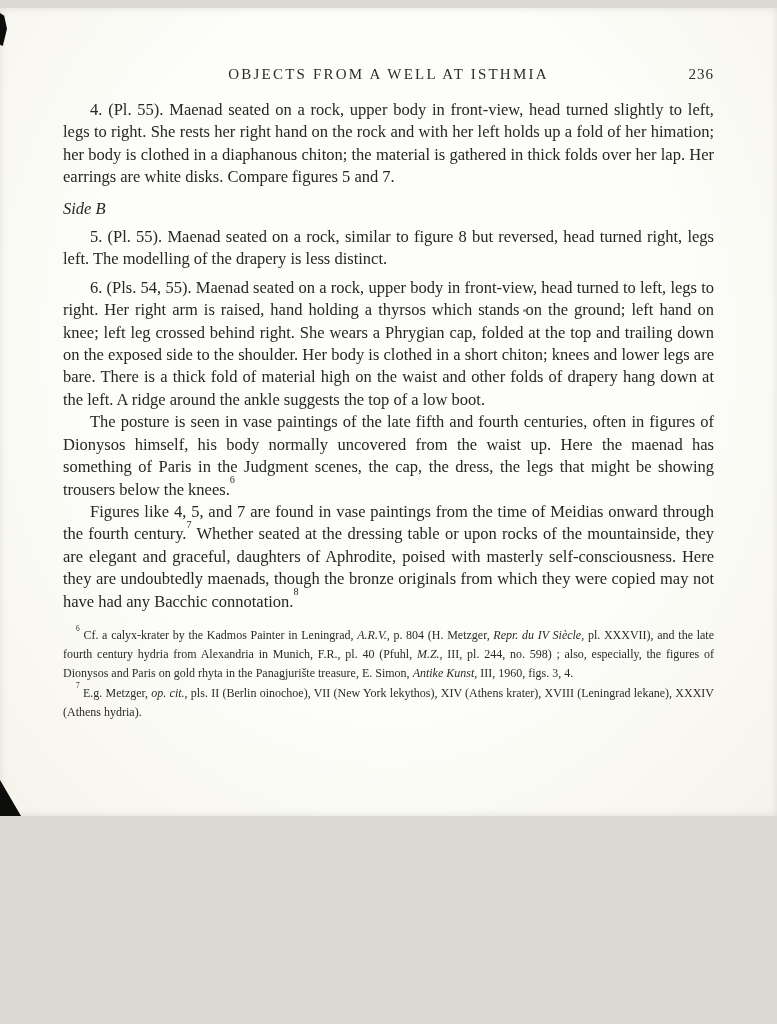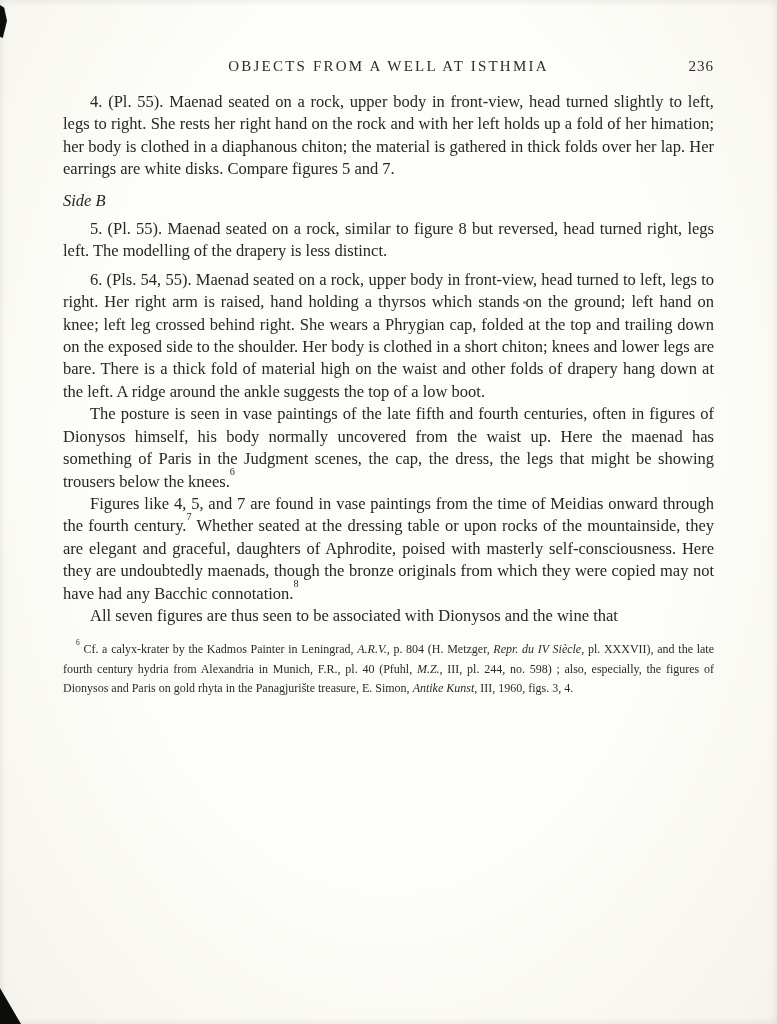--- a/index.html
+++ b/index.html
@@ -4,22 +4,22 @@
 <title>Scanned journal page</title>
 <style>
   html, body {
     margin: 0;
     padding: 0;
     background: #dcdad5;
   }
   .page {
     position: relative;
     width: 777px;
-    height: 1024px;
-    margin: 0 auto;
+    height: 808px;
+    margin: 8px auto;
     background: #fcfbf7;
     background-image: radial-gradient(ellipse at 50% 42%, #fdfdf9 55%, #f5f3ec 100%);
     box-shadow: inset 0 0 8px rgba(0,0,0,0.10);
     font-family: "Liberation Serif", "DejaVu Serif", serif;
     color: #272624;
     overflow: hidden;
   }
   .content {
     position: absolute;
     left: 63px;
@@ -117,21 +117,21 @@
       <span class="page-number">236</span>
     </div>
 
     <div class="body-text">
         <p class="entry"><span>4. (Pl. 55). Maenad seated on a rock, upper body in front-view, head turned slightly to left, legs to right. She rests her right hand on the rock and with her left holds up a fold of her himation; her body is clothed in a diaphanous chiton; the material is gathered in thick folds over her lap. Her earrings are white disks. Compare figures 5 and 7.</span></p>
         <p class="heading"><em>Side B</em></p>
         <p class="entry"><span>5. (Pl. 55). Maenad seated on a rock, similar to figure 8 but reversed, head turned right, legs left. The modelling of the drapery is less distinct.</span></p>
         <p class="entry"><span>6. (Pls. 54, 55). Maenad seated on a rock, upper body in front-view, head turned to left, legs to right. Her right arm is raised, hand holding a thyrsos which stands on the ground; left hand on knee; left leg crossed behind right. She wears a Phrygian cap, folded at the top and trailing down on the exposed side to the shoulder. Her body is clothed in a short chiton; knees and lower legs are bare. There is a thick fold of material high on the waist and other folds of drapery hang down at the left. A ridge around the ankle suggests the top of a low boot.</span></p>
         <p class="plain"><span>The posture is seen in vase paintings of the late fifth and fourth centuries, often in figures of Dionysos himself, his body normally uncovered from the waist up. Here the maenad has something of Paris in the Judgment scenes, the cap, the dress, the legs that might be showing trousers below the knees.</span><sup class="fn-ref">6</sup></p>
         <p class="plain"><span>Figures like 4, 5, and 7 are found in vase paintings from the time of Meidias onward through the fourth century.</span><sup class="fn-ref">7</sup><span> Whether seated at the dressing table or upon rocks of the mountainside, they are elegant and graceful, daughters of Aphrodite, poised with masterly self-consciousness. Here they are undoubtedly maenads, though the bronze originals from which they were copied may not have had any Bacchic connotation.</span><sup class="fn-ref">8</sup></p>
-        <p class="plain"><span>All seven figures are thus seen to be associated with Dionysos and the wine that</span></p>
       </div>
 
     <div class="footnotes">
         <p class="footnote"><sup class="fn-ref">6</sup><span> Cf. a calyx-krater by the Kadmos Painter in Leningrad, </span><em>A.R.V.</em><span>, p. 804 (H. Metzger, </span><em>Repr. du IV Siècle</em><span>, pl. XXXVII), and the late fourth century hydria from Alexandria in Munich, F.R., pl. 40 (Pfuhl, </span><em>M.Z.</em><span>, III, pl. 244, no. 598) ; also, especially, the figures of Dionysos and Paris on gold rhyta in the Panagjurište treasure, E. Simon, </span><em>Antike Kunst</em><span>, III, 1960, figs. 3, 4.</span></p>
+        <p class="footnote"><sup class="fn-ref">7</sup><span> E.g. Metzger, </span><em>op. cit.</em><span>, pls. II (Berlin oinochoe), VII (New York lekythos), XIV (Athens krater), XVIII (Leningrad lekane), XXXIV (Athens hydria).</span></p>
       </div>
 
   </div>
 </div>
 
 </body></html>

